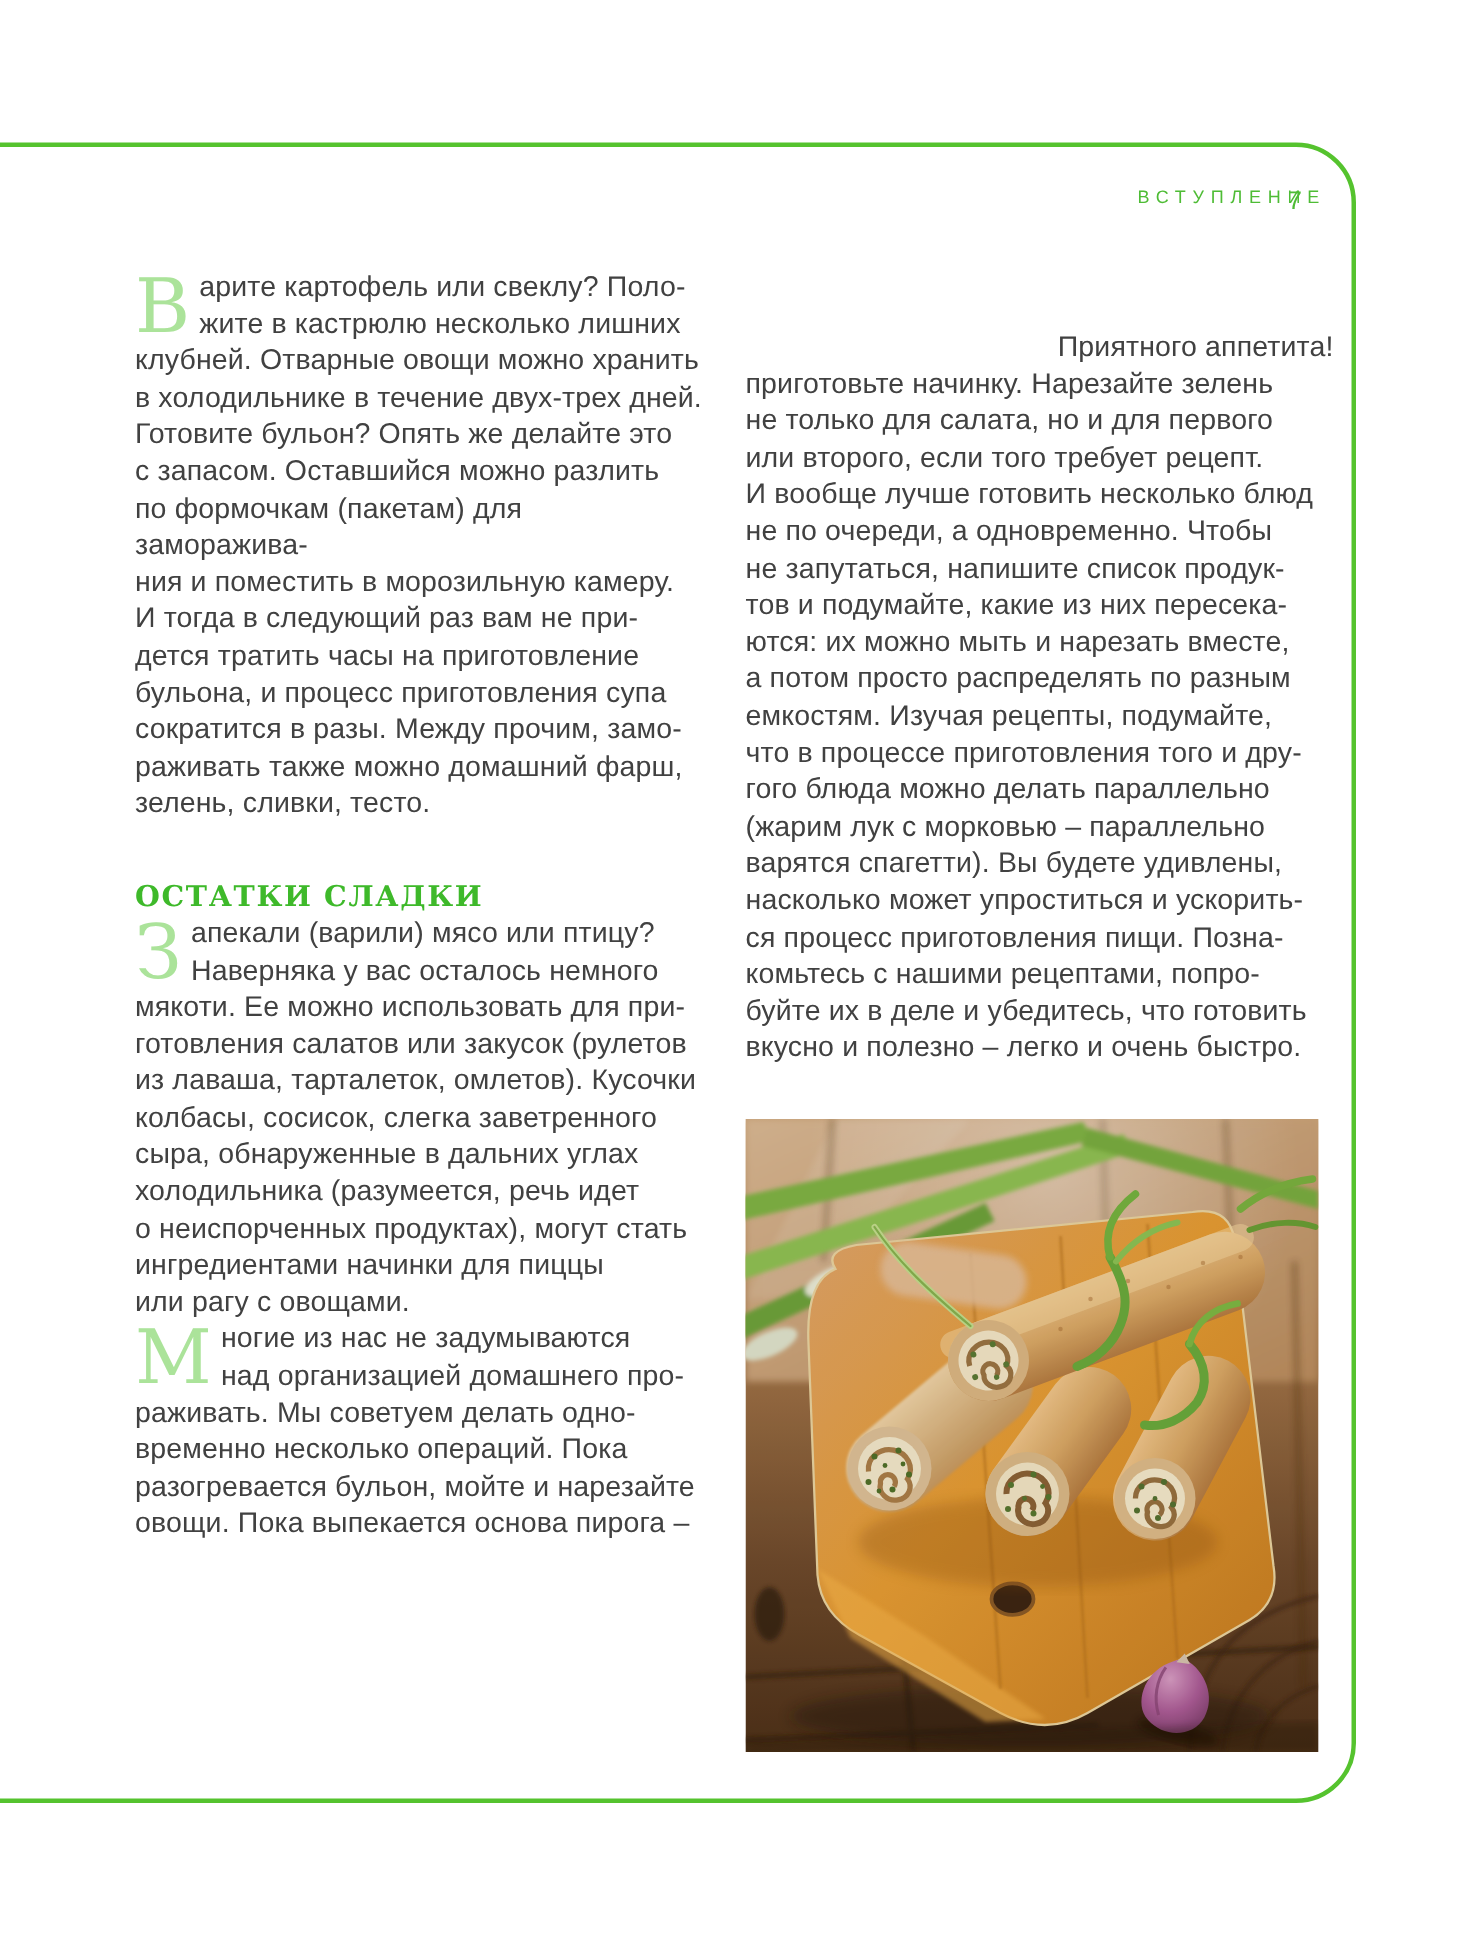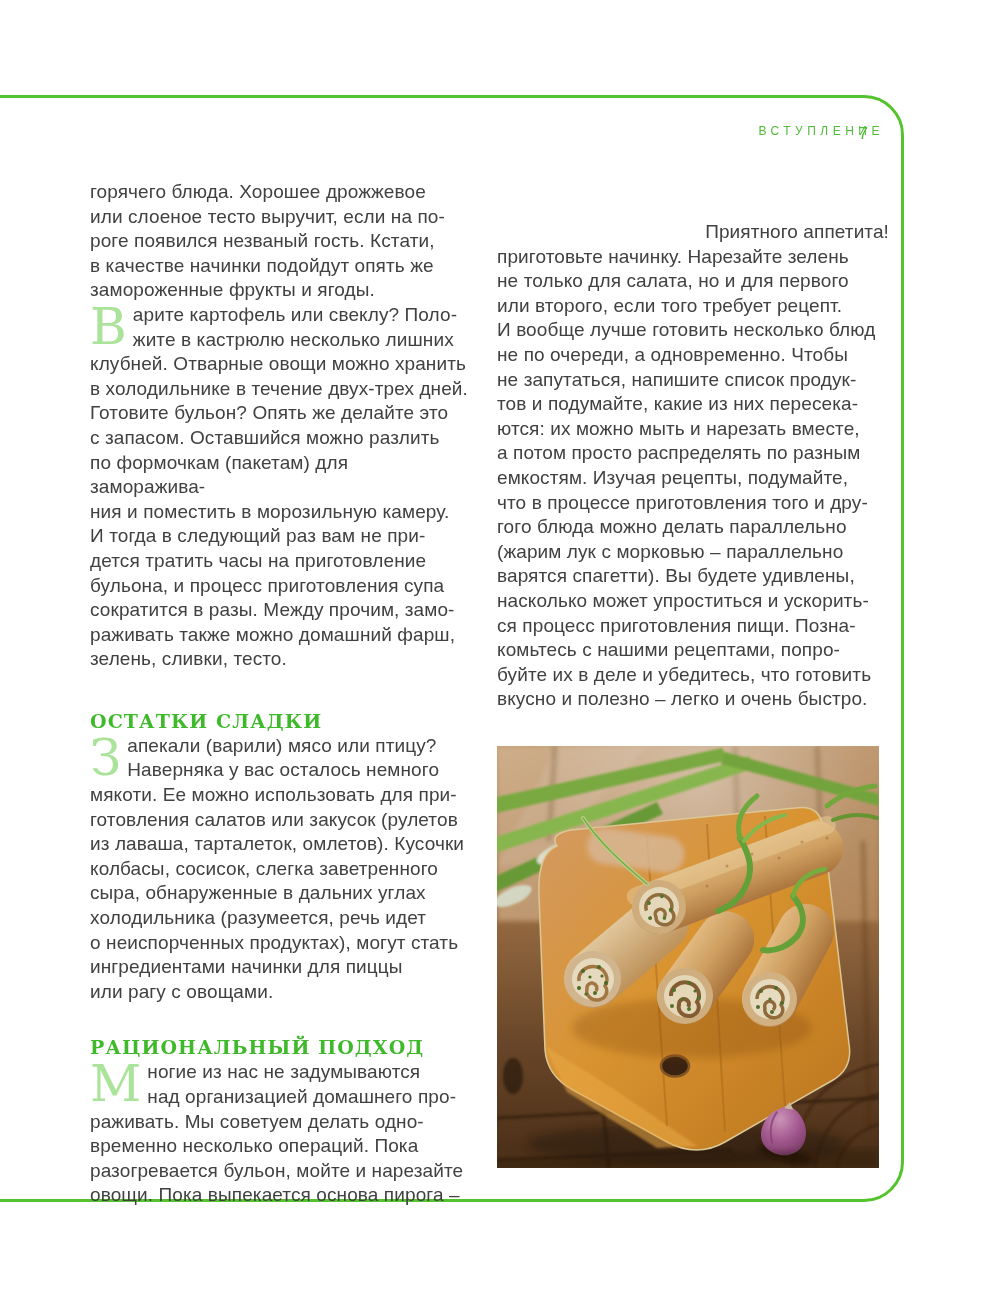--- a/index.html
+++ b/index.html
@@ -64,25 +64,20 @@
 
 <div class="page">
   <div class="frame"></div>
 
   <div class="header-row">
     <span class="header-title">ВСТУПЛЕНИЕ</span>
     <span class="page-number">7</span>
   </div>
 
   <div class="col col-left">
-    <p class="para"><span class="para-text">горячего блюда. Хорошее дрожжевое
-или слоеное тесто выручит, если на по-
-роге появился незваный гость. Кстати,
-в качестве начинки подойдут опять же
-замороженные фрукты и ягоды.</span></p>
 
     <p class="para"><span class="dropcap">В</span><span class="para-text">арите картофель или свеклу? Поло-
 жите в кастрюлю несколько лишних
 клубней. Отварные овощи можно хранить
 в холодильнике в течение двух-трех дней.
 Готовите бульон? Опять же делайте это
 с запасом. Оставшийся можно разлить
 по формочкам (пакетам) для заморажива-
 ния и поместить в морозильную камеру.
 И тогда в следующий раз вам не при-
@@ -99,21 +94,20 @@
 мякоти. Ее можно использовать для при-
 готовления салатов или закусок (рулетов
 из лаваша, тарталеток, омлетов). Кусочки
 колбасы, сосисок, слегка заветренного
 сыра, обнаруженные в дальних углах
 холодильника (разумеется, речь идет
 о неиспорченных продуктах), могут стать
 ингредиентами начинки для пиццы
 или рагу с овощами.</span></p>
 
-    <h3 class="section-heading second">РАЦИОНАЛЬНЫЙ ПОДХОД</h3>
 
     <p class="para"><span class="dropcap">М</span><span class="para-text">ногие из нас не задумываются
 над организацией домашнего про-
 раживать. Мы советуем делать одно-
 временно несколько операций. Пока
 разогревается бульон, мойте и нарезайте
 овощи. Пока выпекается основа пирога –</span></p>
   </div>
 
   <div class="col col-right">

